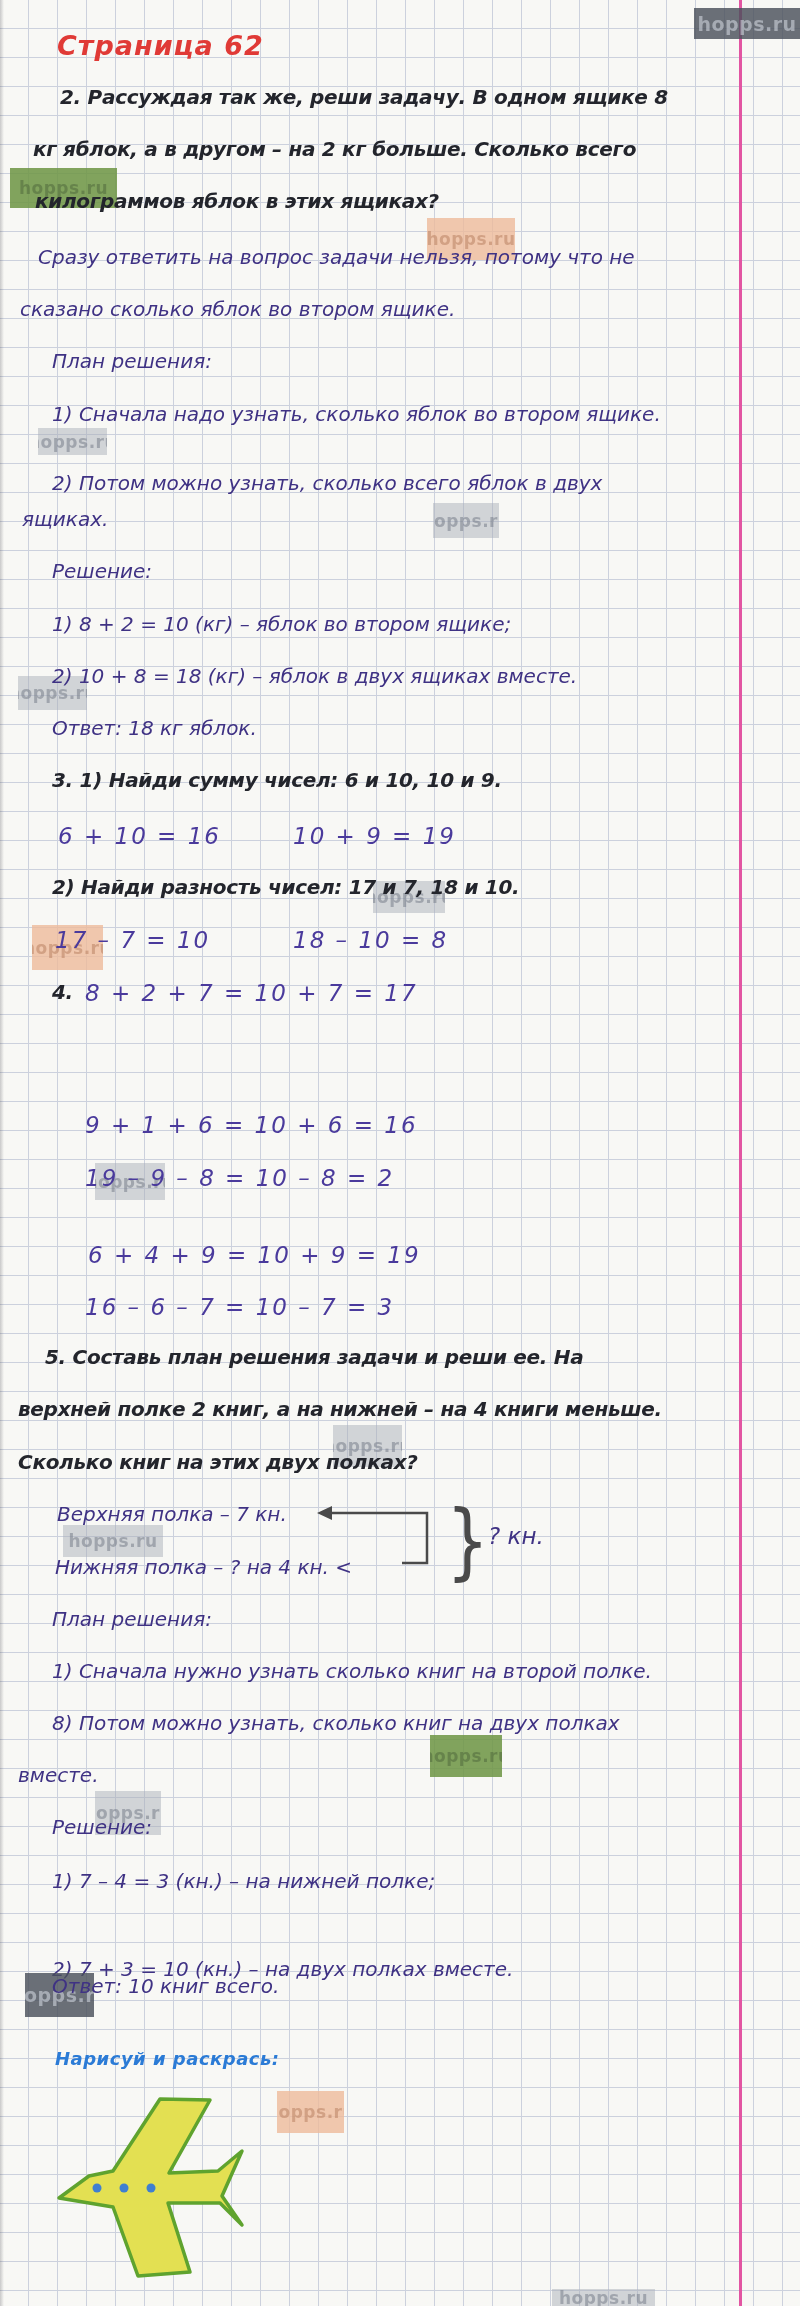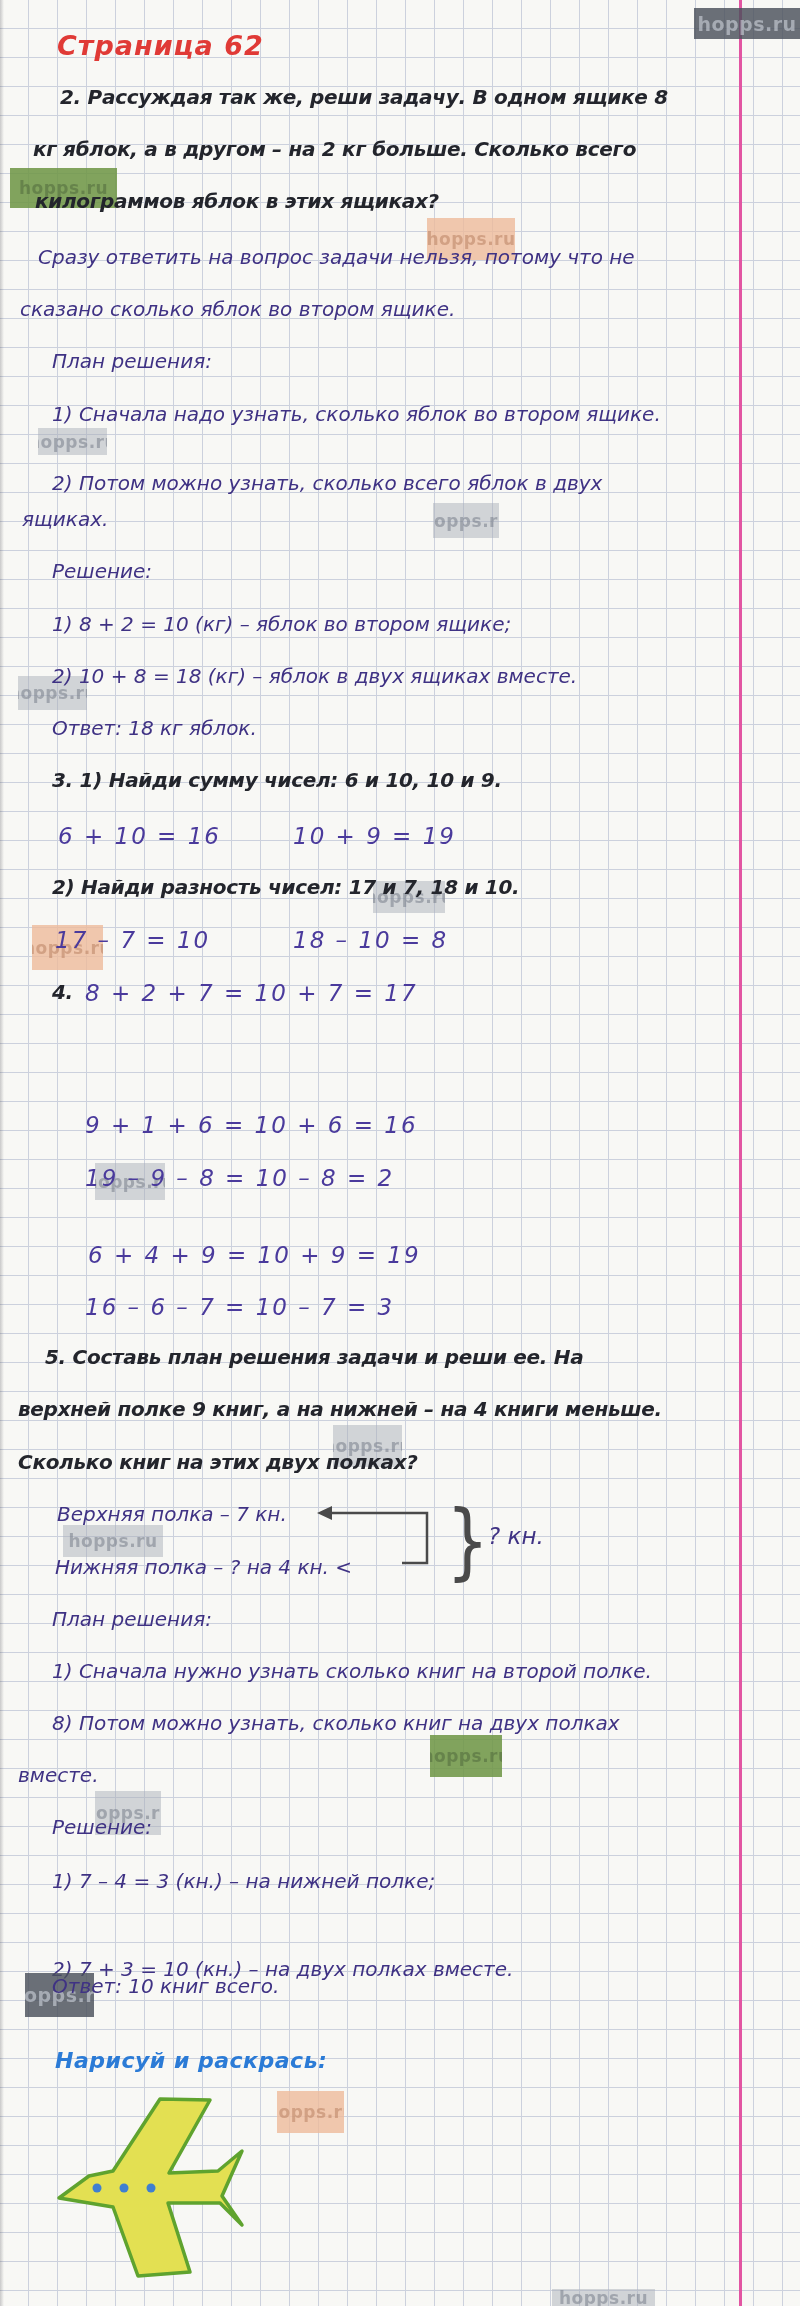--- a/index.html
+++ b/index.html
@@ -13,21 +13,21 @@
     overflow:hidden;
     font-family:"DejaVu Sans", sans-serif;
   }
   .edge-left{position:absolute;left:0;top:0;width:4px;height:100%;background:linear-gradient(to right, rgba(60,60,70,0.25), rgba(60,60,70,0));}
   .margin-line{position:absolute;top:0;width:3px;height:2306px;background:#e255a2;z-index:3;}
   .line{position:absolute;white-space:nowrap;font-style:italic;z-index:2;line-height:1.2;}
   .red-title{color:#e03a36;font-size:27px;font-weight:600;letter-spacing:1px;}
   .black{color:#23252c;font-size:20px;font-weight:600;letter-spacing:-0.3px;}
   .purple{color:#3f3284;font-size:20px;font-weight:500;}
   .eq{color:#4a3a9c;font-size:23px;font-weight:500;letter-spacing:2px;}
-  .blue-title{color:#2b7bd6;font-size:22px;font-weight:700;letter-spacing:0.5px;}
+  .blue-title{color:#2b7bd6;font-size:18px;font-weight:700;letter-spacing:0.5px;}
   .brace{position:absolute;color:#4a4a4a;font-size:84px;font-weight:400;transform:scaleX(0.8);z-index:2;font-style:normal;}
   .wm{position:absolute;display:flex;align-items:center;justify-content:center;overflow:hidden;
       font-weight:700;font-size:17px;letter-spacing:0.5px;z-index:1;}
   .wm-light{background:rgba(170,175,185,0.5);color:rgba(120,125,138,0.55);}
   .wm-dark{background:rgba(75,80,92,0.82);color:rgba(215,220,230,0.55);font-size:19px;z-index:4;}
   .wm-green{background:rgba(112,150,72,0.88);color:rgba(80,105,60,0.55);}
   .wm-peach{background:rgba(238,186,155,0.8);color:rgba(190,135,105,0.6);}
   svg{position:absolute;z-index:2;overflow:visible;}
 </style>
 </head>
@@ -79,21 +79,21 @@
   <div class="line eq" style="left:293px;top:927px;">18 – 10 = 8</div>
 
   <div class="line black" style="left:52px;top:980px;">4.</div>
   <div class="line eq" style="left:85px;top:980px;">8 + 2 + 7 = 10 + 7 = 17</div>
   <div class="line eq" style="left:85px;top:1112px;">9 + 1 + 6 = 10 + 6 = 16</div>
   <div class="line eq" style="left:85px;top:1165px;">19 – 9 – 8 = 10 – 8 = 2</div>
   <div class="line eq" style="left:88px;top:1242px;">6 + 4 + 9 = 10 + 9 = 19</div>
   <div class="line eq" style="left:85px;top:1294px;">16 – 6 – 7 = 10 – 7 = 3</div>
 
   <div class="line black" style="left:45px;top:1345px;">5. Составь план решения задачи и реши ее. На</div>
-  <div class="line black" style="left:18px;top:1397px;">верхней полке 9 книг, а на нижней – на 4 книги меньше.</div>
+  <div class="line black" style="left:18px;top:1397px;">верхней полке 2 книг, а на нижней – на 4 книги меньше.</div>
   <div class="line black" style="left:18px;top:1450px;">Сколько книг на этих двух полках?</div>
 
   <div class="line purple" style="left:57px;top:1502px;">Верхняя полка – 7 кн.</div>
   <div class="line purple" style="left:55px;top:1555px;">Нижняя полка – ? на 4 кн. &lt;</div>
   <svg style="left:315px;top:1505px;" width="130" height="65" viewBox="0 0 130 65">
     <polyline points="12,8 112,8 112,58 87,58" fill="none" stroke="#4a4a4a" stroke-width="2.5"></polyline>
     <polygon points="2,8 17,1 17,15" fill="#4a4a4a"></polygon>
   </svg>
   <div class="brace" style="left:441px;top:1492px;">}</div>
   <div class="line purple" style="left:488px;top:1523px;font-size:23px;">? кн.</div>

